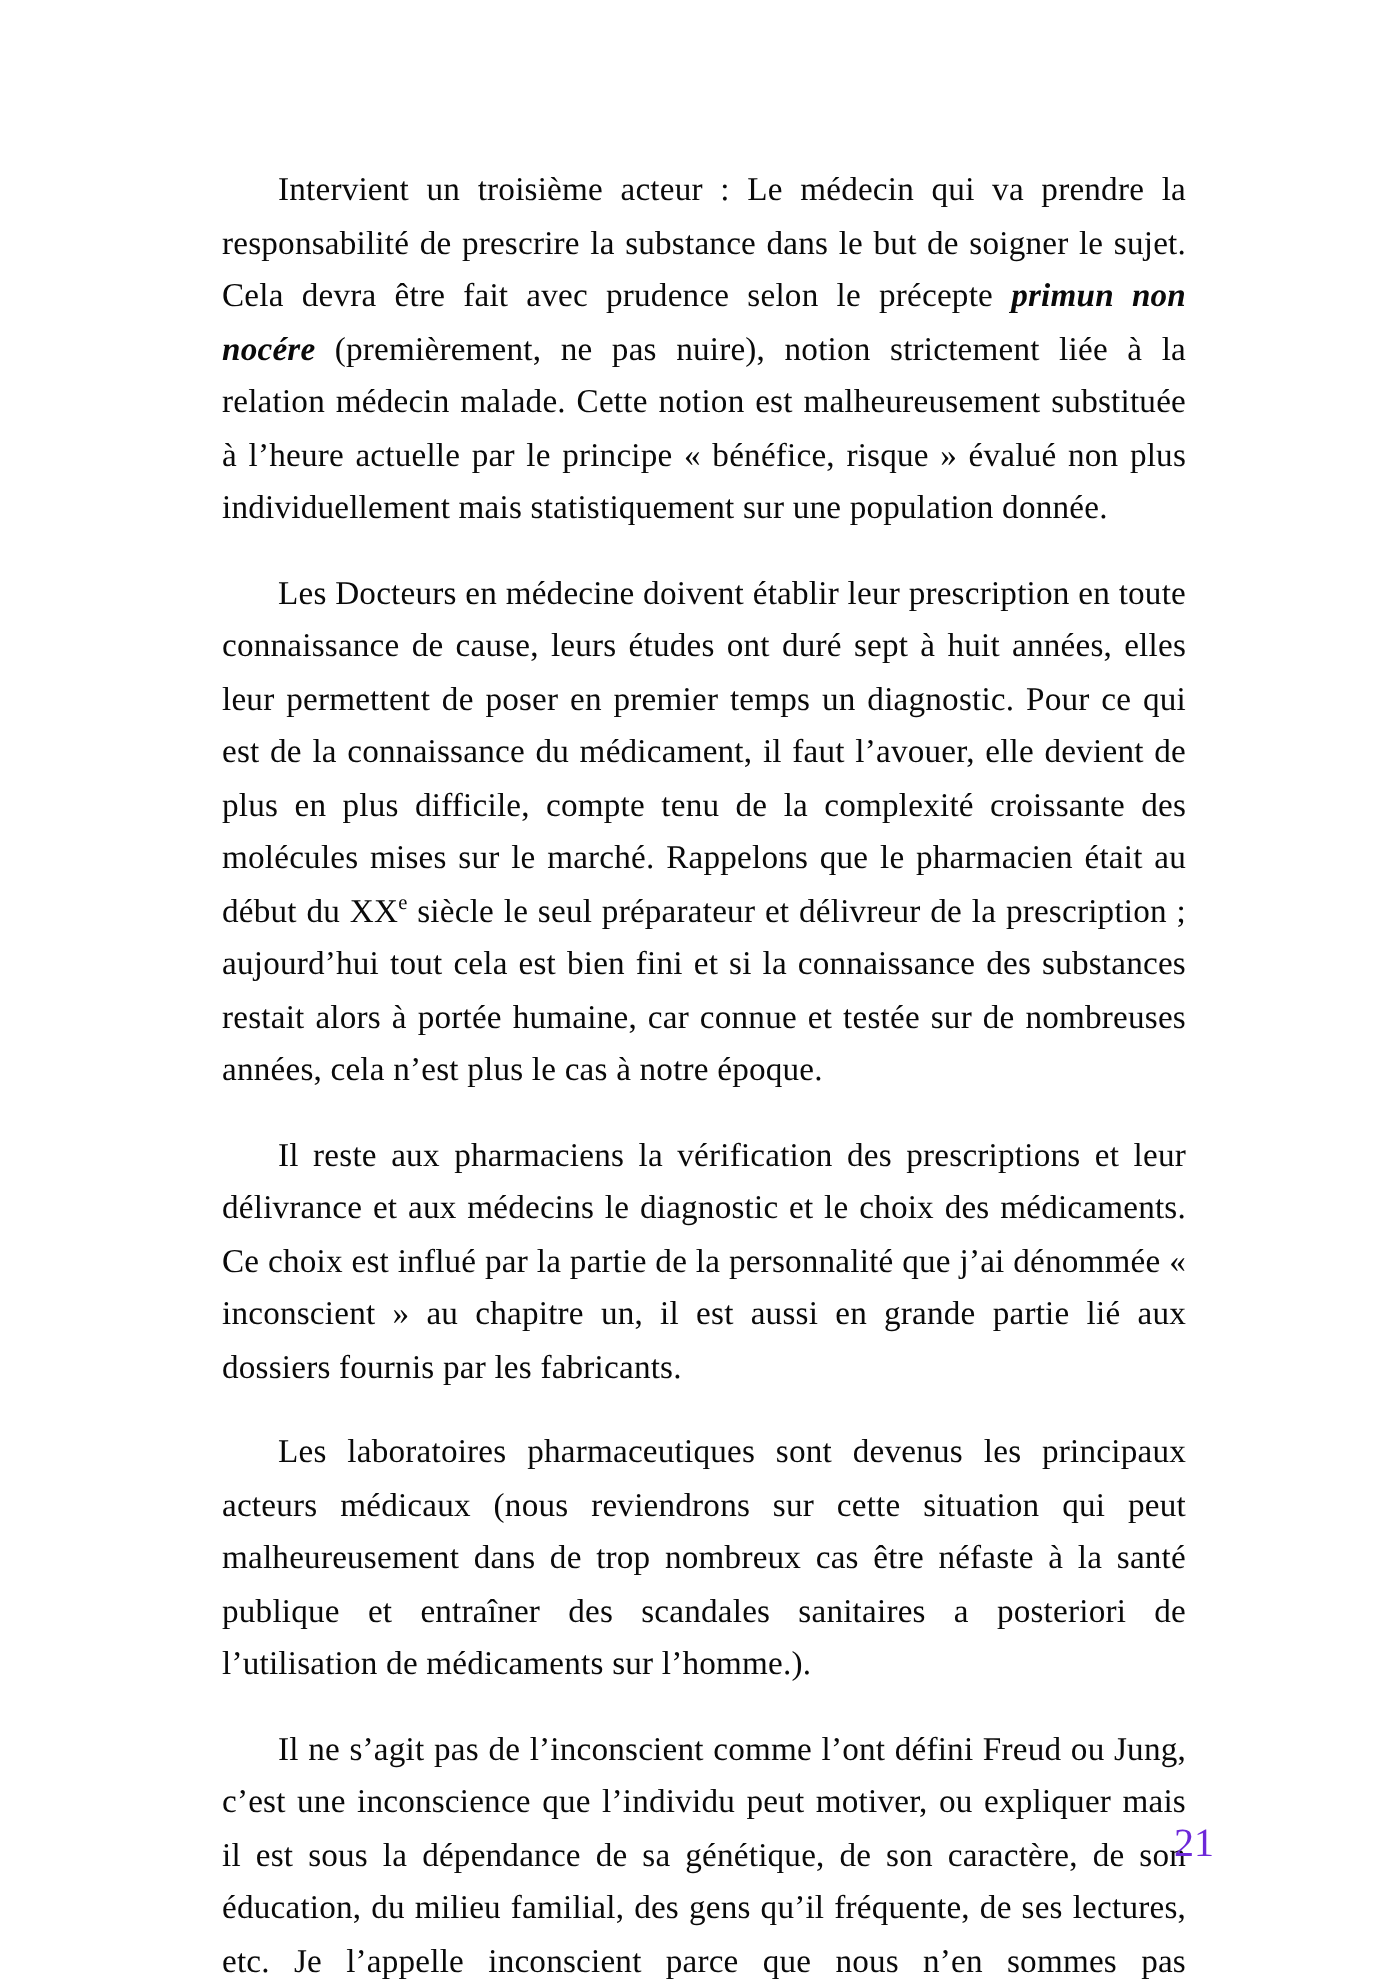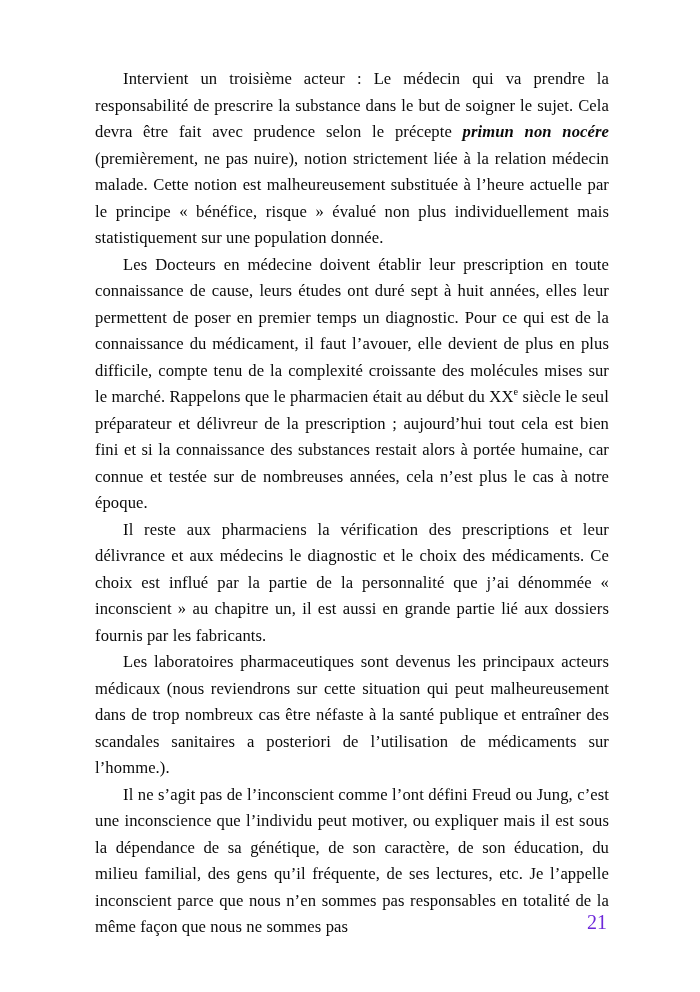--- a/index.html
+++ b/index.html
@@ -21,21 +21,21 @@
     left: 95px;
     top: 66px;
     width: 514px;
     font-size: 16.6px;
     line-height: 26.5px;
     text-align: justify;
     text-justify: inter-word;
     letter-spacing: 0.1px;
   }
   .para {
-    margin: 0;
+    margin: 16px;
     padding: 0;
     text-indent: 28px;
   }
   .para .bold-italic {
     font-weight: bold;
     font-style: italic;
   }
   .para sup {
     font-size: 0.62em;
     line-height: 0;

